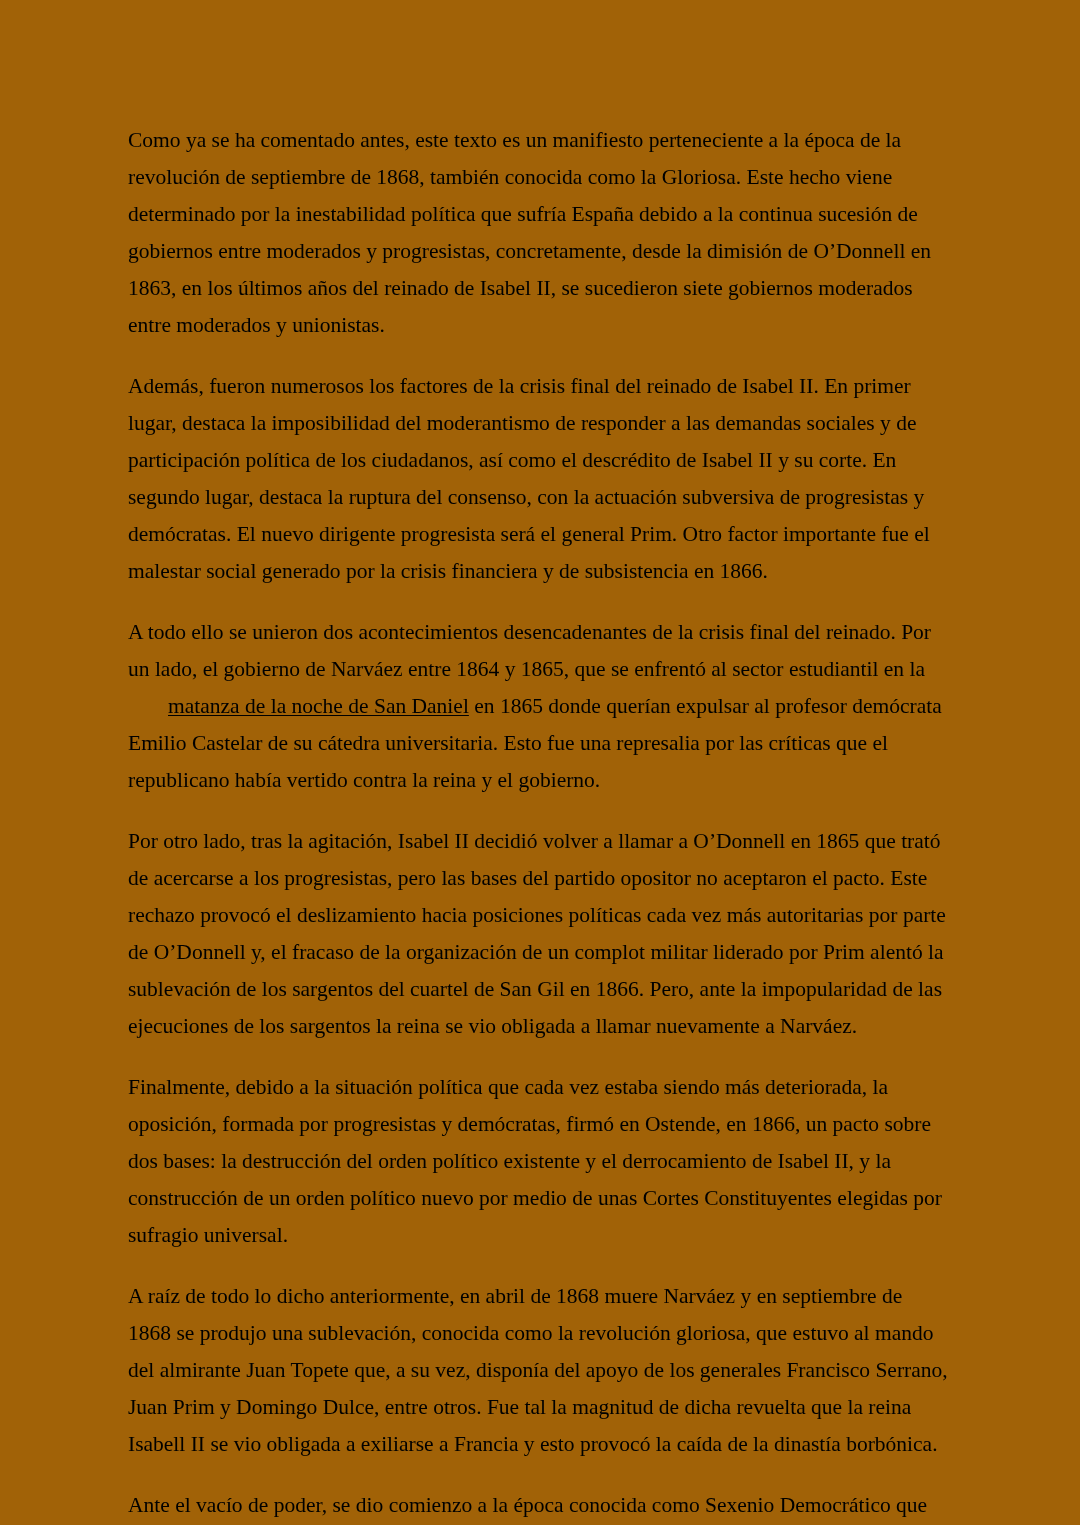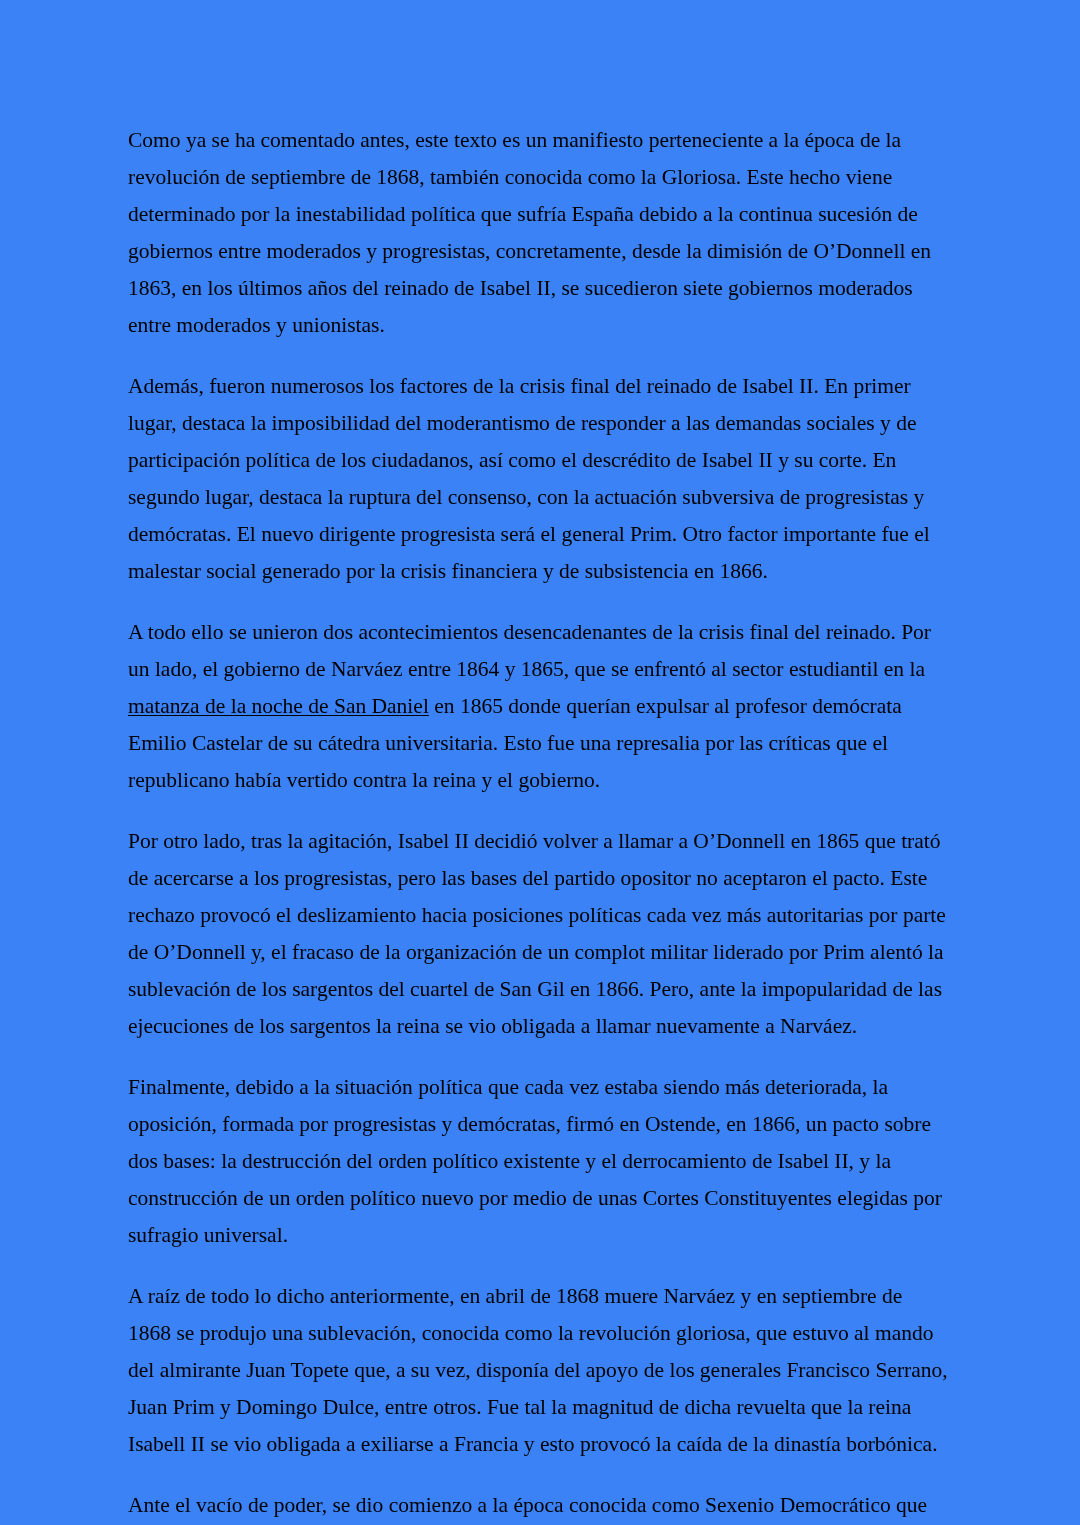--- a/index.html
+++ b/index.html
@@ -14,41 +14,42 @@
     overflow: hidden;
     font-family: "Liberation Serif", "DejaVu Serif", serif;
     color: #000000;
     -webkit-font-smoothing: antialiased;
   }
   .page {
     box-sizing: border-box;
     width: 1080px;
     height: 1525px;
     padding: 122px 132px 0 128px;
-    background: #3b82f6;
+    background: #a16207;
     position: relative;
   }
   .doc-body {
     font-size: 21.5px;
     line-height: 37px;
     text-align: left;
   }
   .para {
     margin: 0 0 24px 0;
     text-align: left;
     text-justify: inter-word;
     hyphens: none;
   }
   .para:last-child {
     margin-bottom: 0;
   }
   .u {
     text-decoration: underline;
     text-underline-offset: 2px;
     text-decoration-thickness: 1px;
+    margin-left: 40px;
   }
 </style>
 </head>
 <body>
 
 <div class="page">
   <div class="doc-body">
 
     <p class="para">Como ya se ha comentado antes, este texto es un manifiesto perteneciente a la época de la revolución de septiembre de 1868, también conocida como la Gloriosa. Este hecho viene determinado por la inestabilidad política que sufría España debido a la continua sucesión de gobiernos entre moderados y progresistas, concretamente, desde la dimisión de O’Donnell en 1863, en los últimos años del reinado de Isabel II, se sucedieron siete gobiernos moderados entre moderados y unionistas.</p>
 

